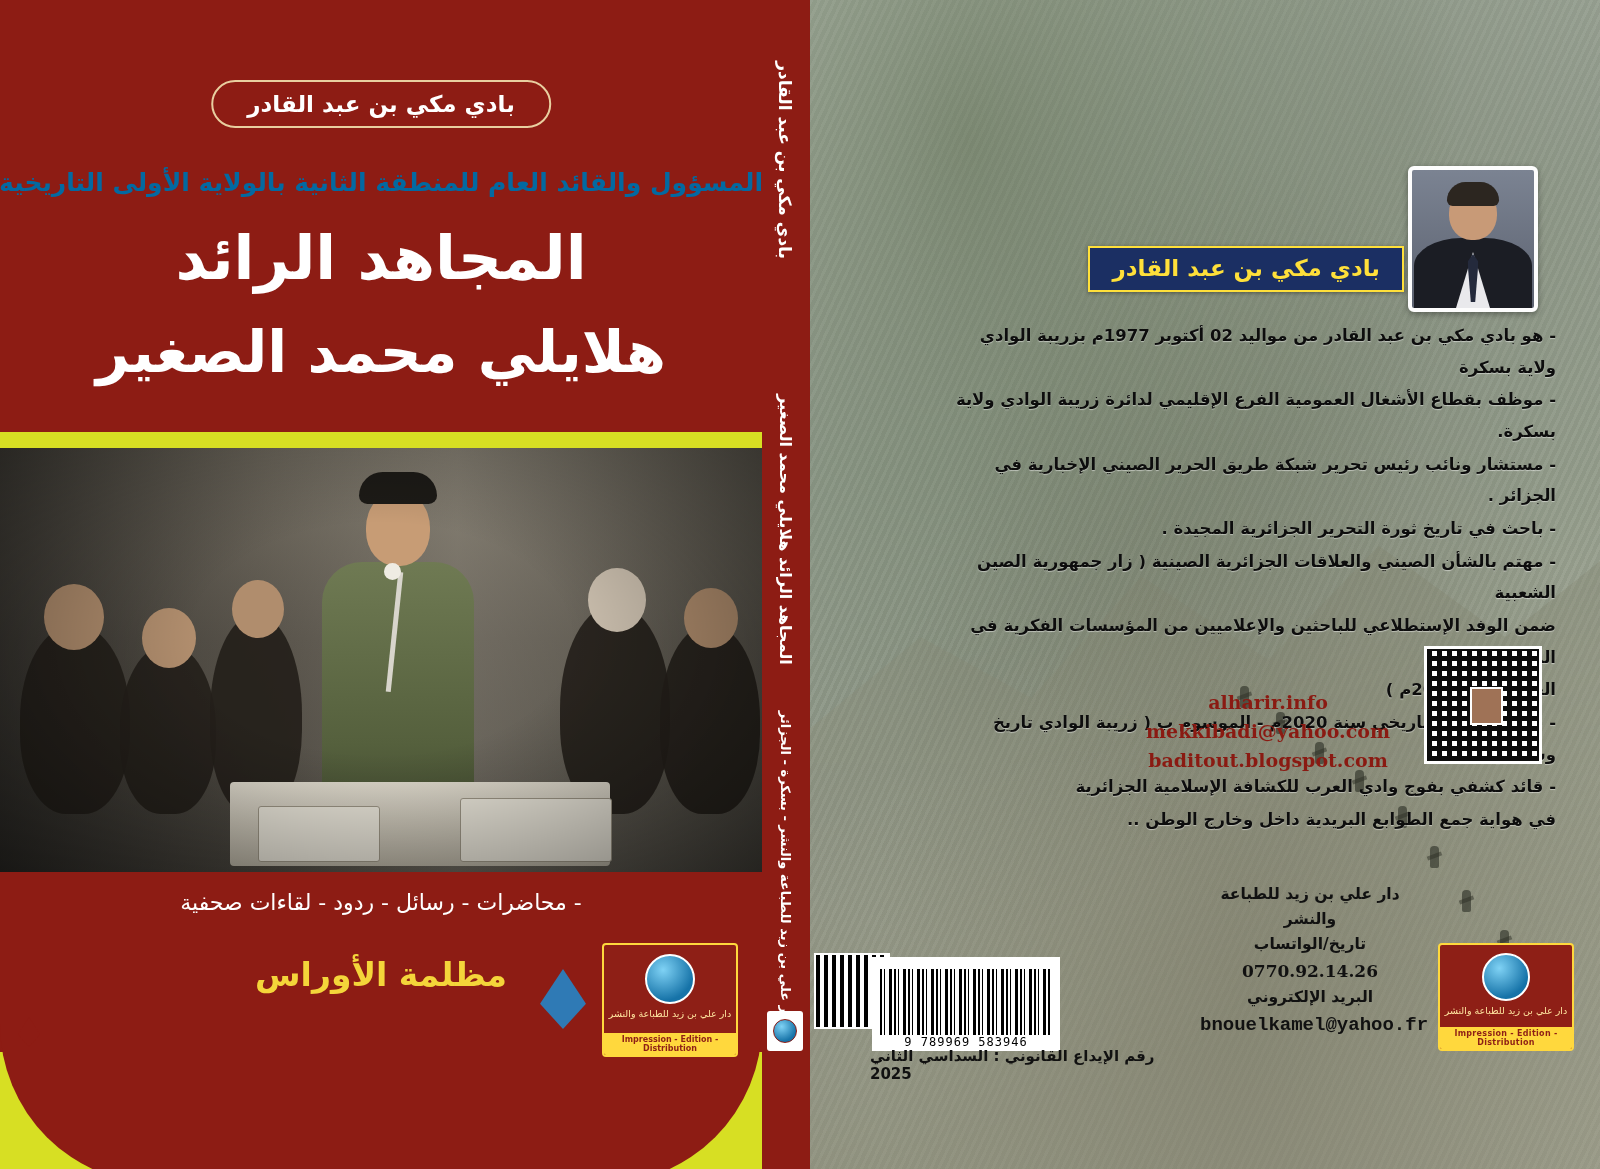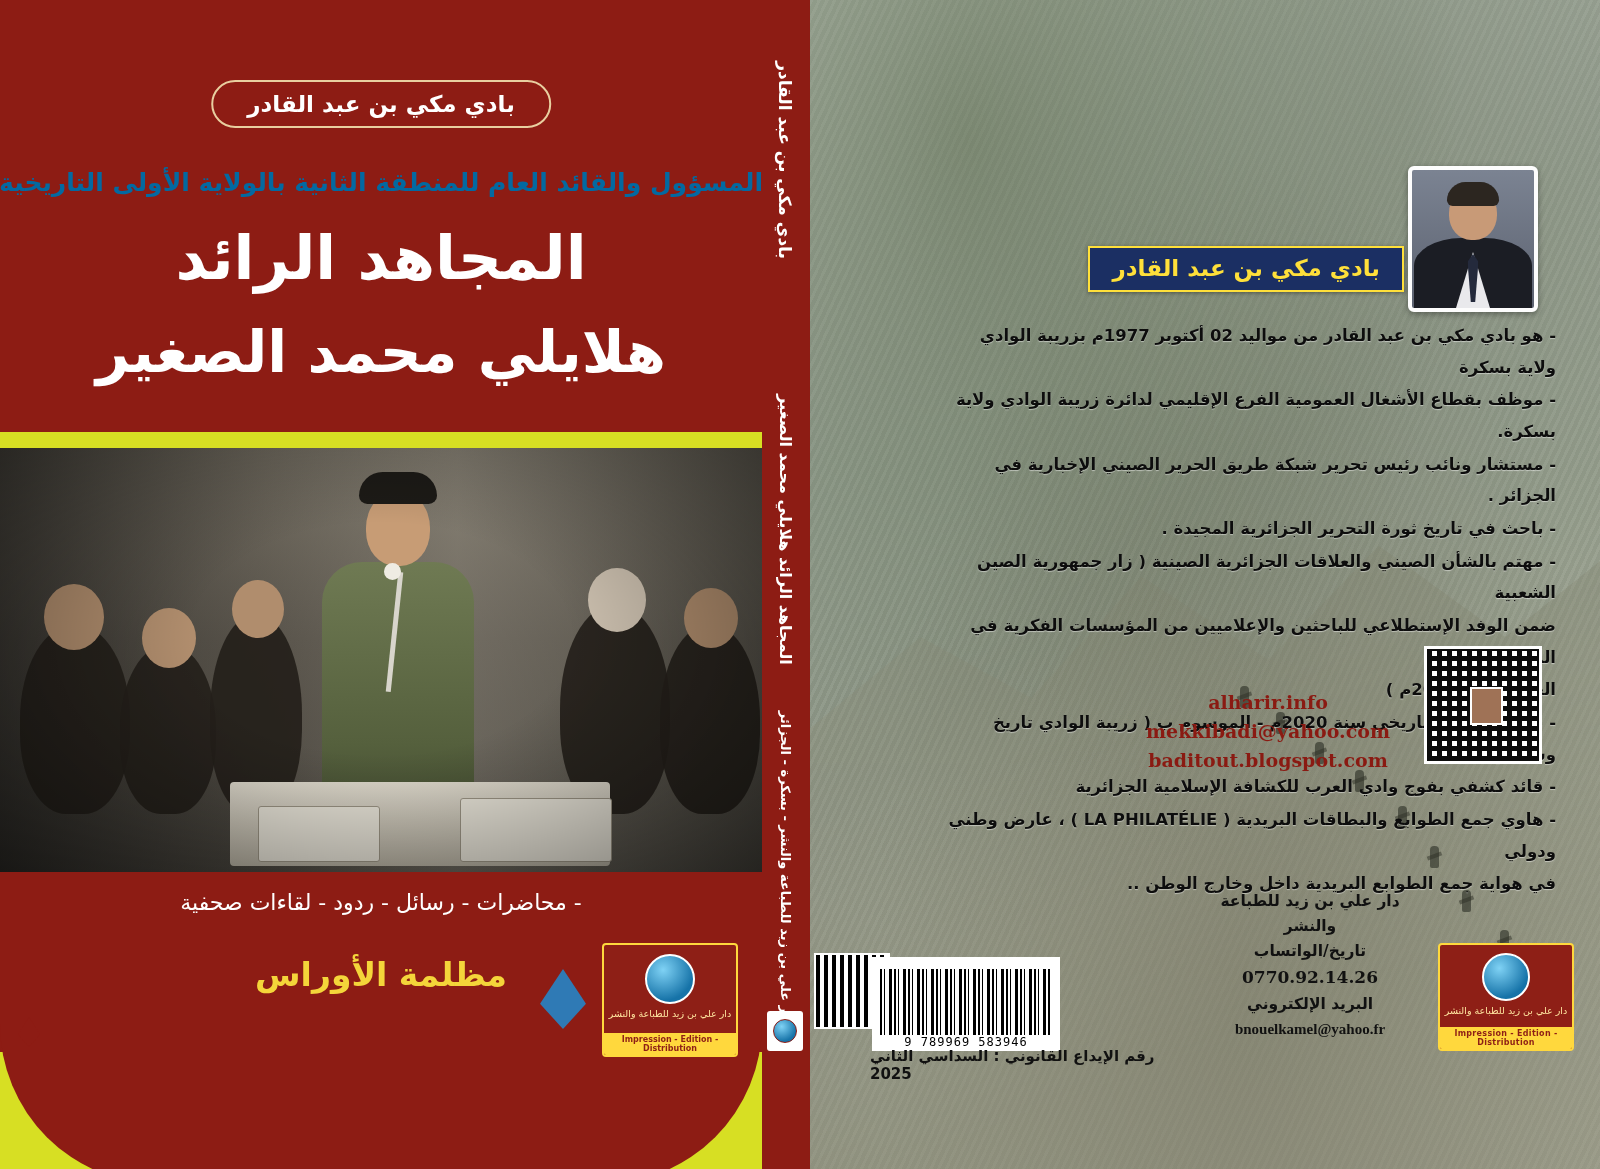--- a/index.html
+++ b/index.html
@@ -121,21 +121,21 @@
   .qr-grid:after{
     content:"";position:absolute;left:38%;top:34%;width:26%;height:30%;
     background:#9a6b4d;border:2px solid #fff;
   }
 
   .pub-block{
     position:absolute;right:180px;bottom:128px;width:220px;
     text-align:center;color:#111;font-size:15.5px;font-weight:700;line-height:1.62;
   }
   .pub-block .phone{direction:ltr;font-family:"DejaVu Serif",serif;font-size:17px;}
-  .pub-block .mail{direction:ltr;font-family:Liberation Serif, serif;font-size:15px;}
+  .pub-block .mail{direction:ltr;font-family:Liberation Mono, monospace;font-size:19px;}
 
   .publisher-logo{
     position:absolute;right:26px;bottom:118px;width:132px;height:104px;
     background:#8e1f16;border:2px solid #ffd83d;border-radius:4px;
     display:flex;flex-direction:column;align-items:center;justify-content:flex-start;
     overflow:hidden;
   }
   .publisher-logo .globe{
     width:44px;height:44px;border-radius:50%;margin-top:8px;
     background:radial-gradient(circle at 35% 30%,#7fd2f5,#1673a8 70%);
@@ -347,21 +347,20 @@
       <div class="bio">
         <div>- هو بادي مكي بن عبد القادر من مواليد 02 أكتوبر 1977م بزريبة الوادي ولاية بسكرة</div>
         <div>- موظف بقطاع الأشغال العمومية الفرع الإقليمي لدائرة زريبة الوادي ولاية بسكرة.</div>
         <div>- مستشار ونائب رئيس تحرير شبكة طريق الحرير الصيني الإخبارية في الجزائر .</div>
         <div>- باحث في تاريخ ثورة التحرير الجزائرية المجيدة .</div>
         <div>- مهتم بالشأن الصيني والعلاقات الجزائرية الصينية ( زار جمهورية الصين الشعبية</div>
         <div>ضمن الوفد الإستطلاعي للباحثين والإعلاميين من المؤسسات الفكرية في الدول</div>
         <div>العربية سنة 2024م )</div>
         <div>- صدر له مؤلف تاريخي سنة 2020م - الموسوم ب ( زريبة الوادي تاريخ وشخصيات ) .</div>
         <div>- قائد كشفي بفوج وادي العرب للكشافة الإسلامية الجزائرية</div>
-        <div>- هاوي جمع الطوابع والبطاقات البريدية ( LA PHILATÉLIE ) ، عارض وطني ودولي</div>
         <div>في هواية جمع الطوابع البريدية داخل وخارج الوطن ..</div>
       </div>
 
       <div class="links">
         <div>alharir.info</div>
         <div>mekkibadi@yahoo.com</div>
         <div>baditout.blogspot.com</div>
       </div>
 
       <div class="qr-photo">

